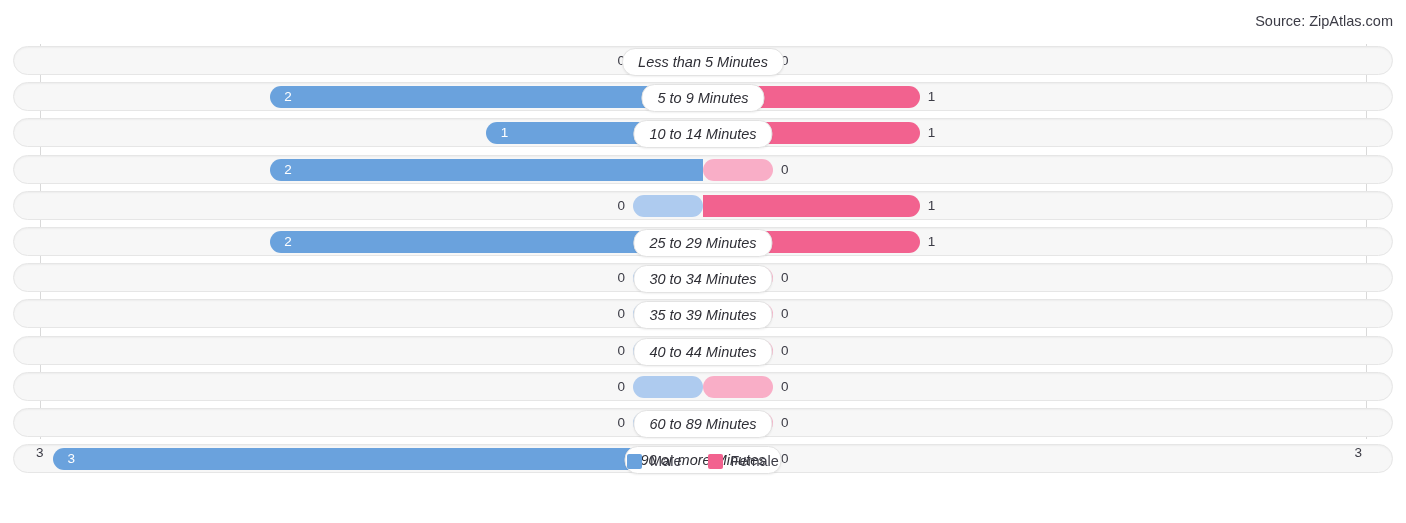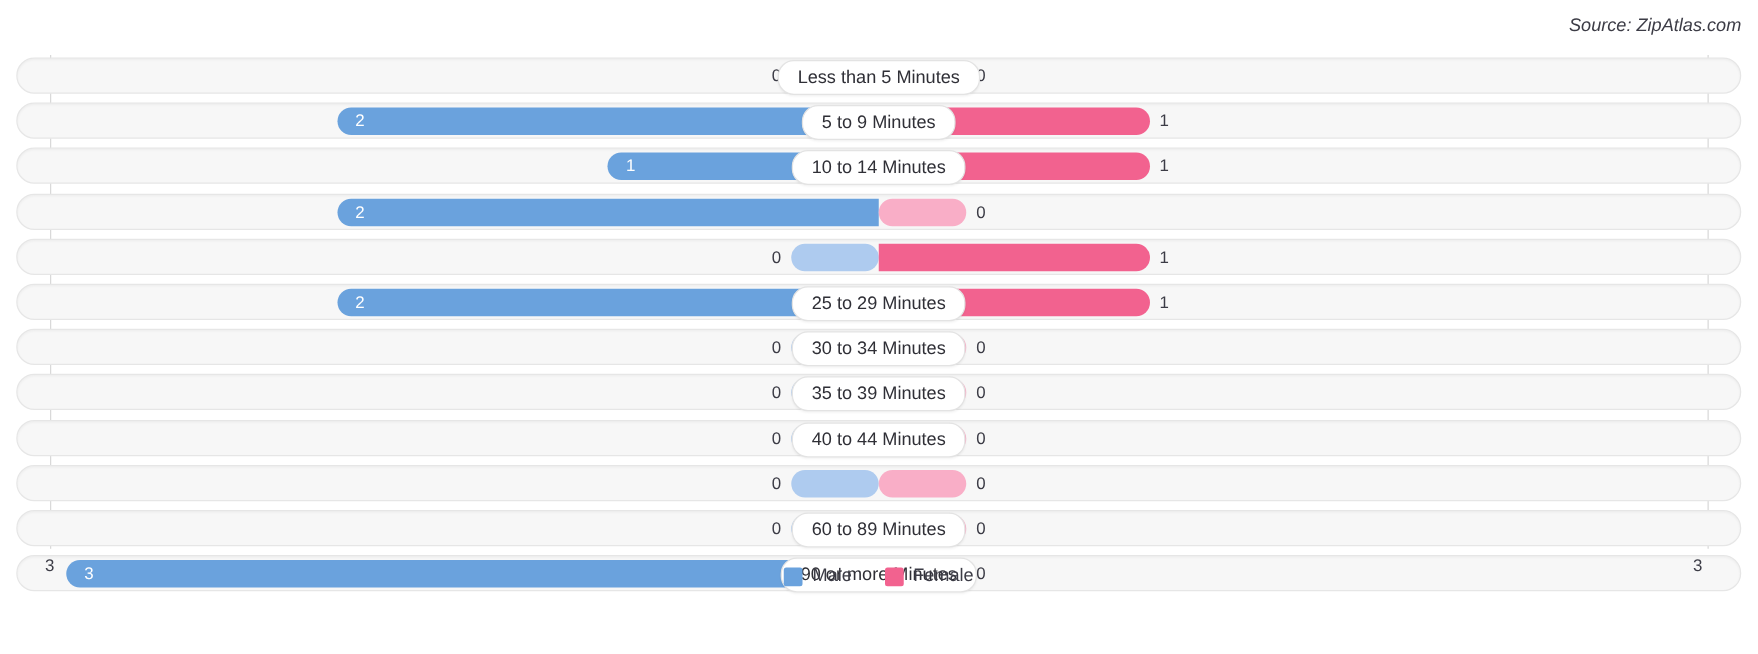--- a/index.html
+++ b/index.html
@@ -34,21 +34,20 @@
     letter-spacing: .2px;
     color: #3c3c46;
     font-weight: 400;
     white-space: nowrap;
   }
   .source {
     position: absolute;
     right: 13px;
     top: 13px;
     font-size: 14.5px;
-    font-style: italic;
     color: #3c3c46;
     white-space: nowrap;
   }
 
   
   .plot {
     position: absolute;
     left: 0;
     top: 44px;
     width: 1406px;
@@ -127,20 +126,21 @@
     height: 26px;
     line-height: 26px;
     padding: 0 15px;
     background: #ffffff;
     border: 1px solid #e3e3e3;
     border-radius: 13px;
     font-size: 14.5px;
     color: #2f2f36;
     white-space: nowrap;
     box-shadow: 0 1px 2px rgba(0,0,0,.06);
+    font-style: italic;
   }
 
   
   .axis {
     position: absolute;
     left: 0;
     right: 0;
     bottom: 14px;
     height: 22px;
   }

